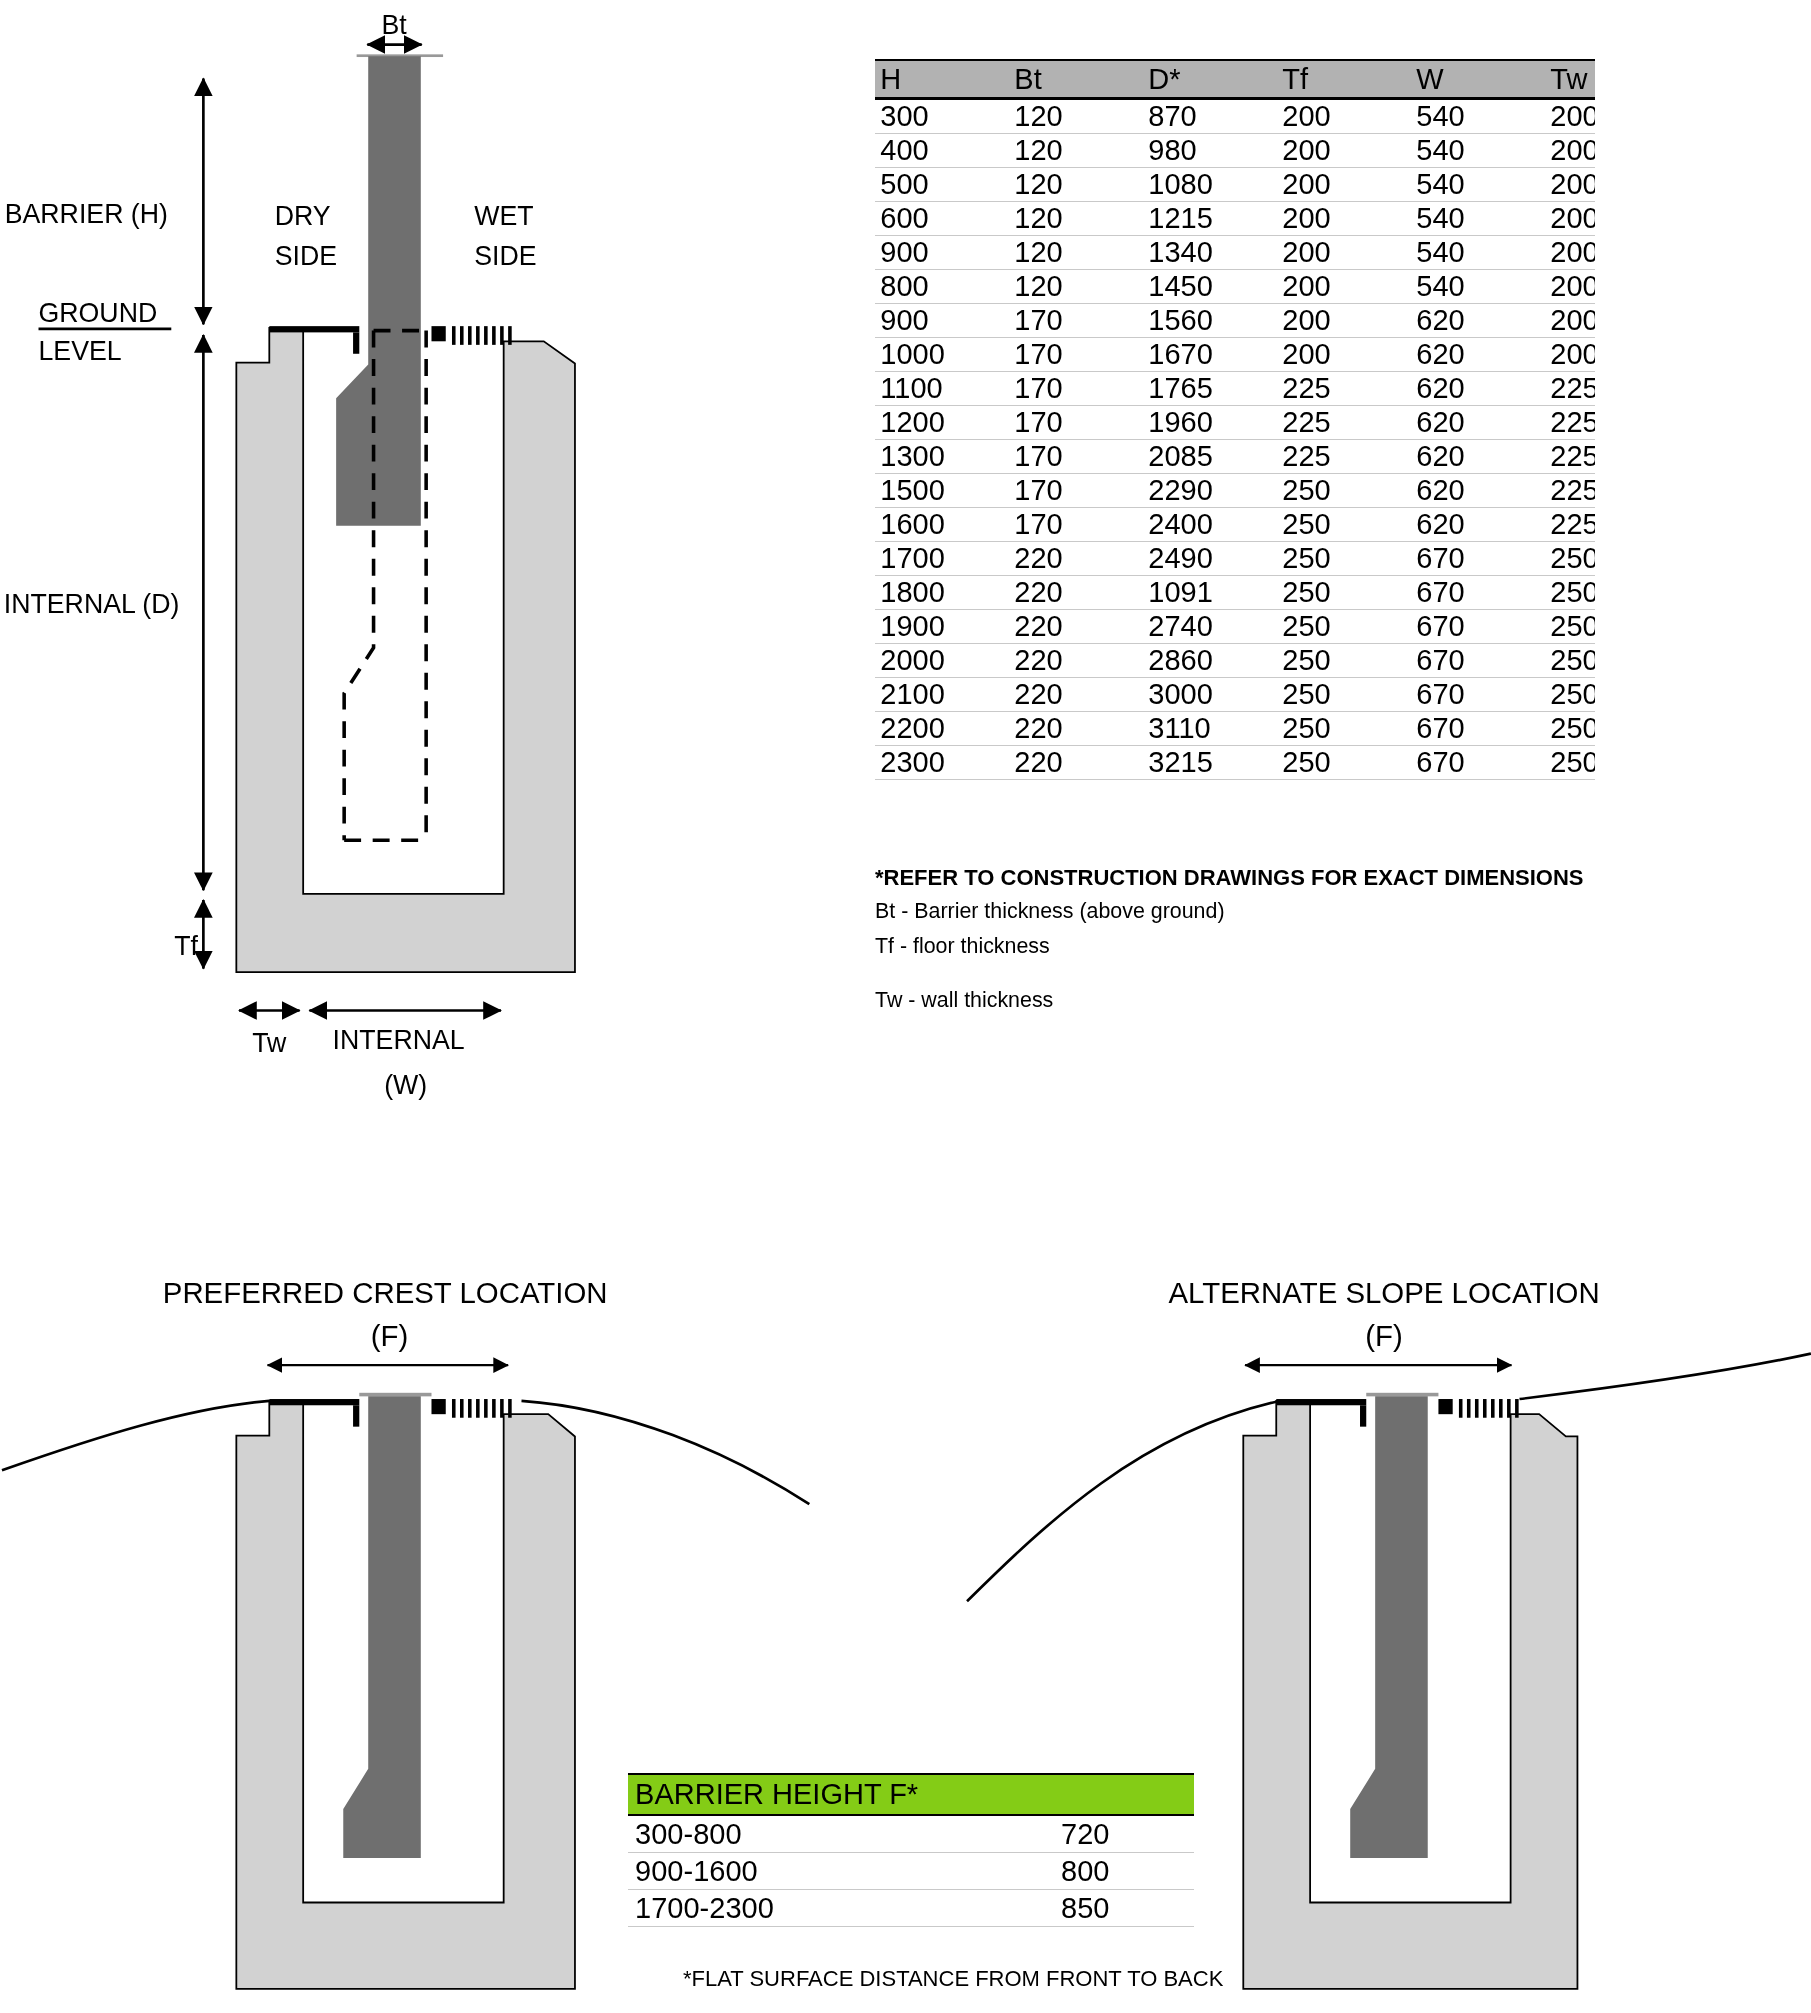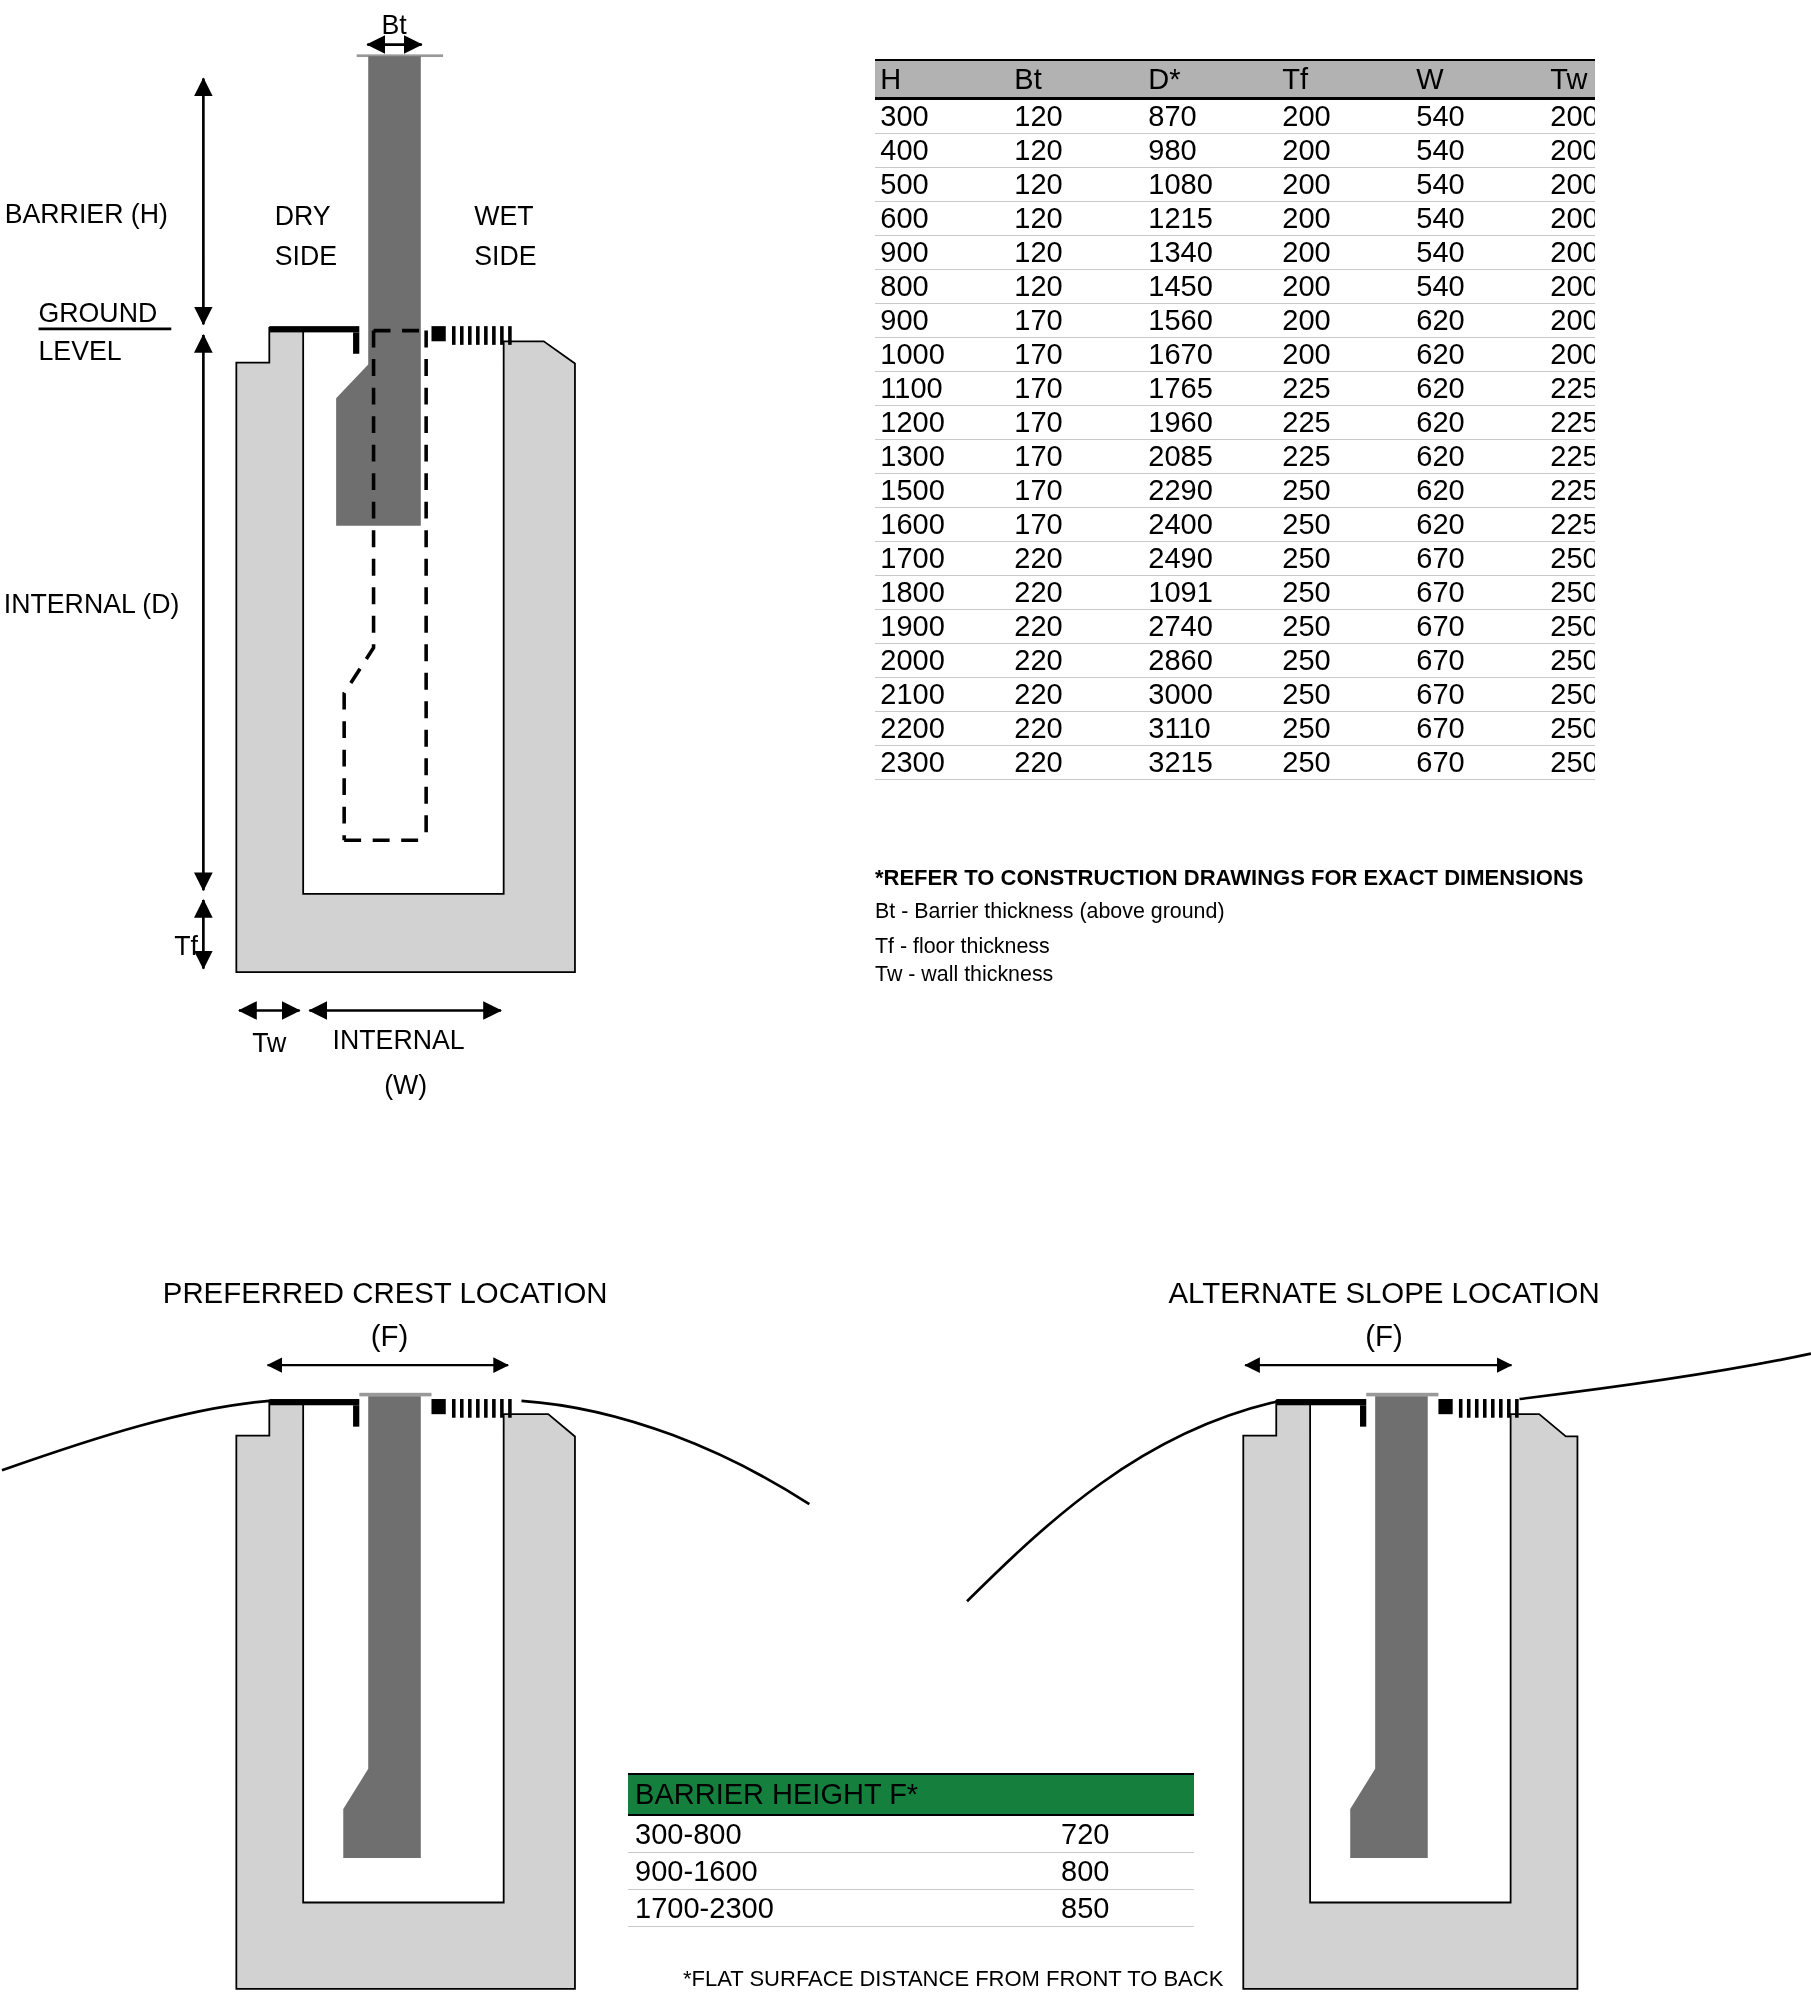--- a/index.html
+++ b/index.html
@@ -21,21 +21,21 @@
   }
 
   
   .note { position: absolute; left: 875px; font-size: 21.4px; white-space: nowrap; }
   .note.first { font-size: 22px; font-weight: bold; }
 
   
   .height-table-wrap { position: absolute; left: 628px; top: 1773px; width: 566px; }
   .height-table-wrap table { border-collapse: collapse; table-layout: fixed; width: 100%; font-size: 29px; }
   .height-table-wrap thead th {
-    background: #15803d; border-top: 2.7px solid #000; border-bottom: 2.7px solid #000;
+    background: #84cc16; border-top: 2.7px solid #000; border-bottom: 2.7px solid #000;
     font-weight: normal; text-align: left; height: 39px; padding: 0 0 0 7.1px;
   }
   .height-table-wrap tbody td {
     height: 36px; border-bottom: 0.9px solid #c9c9c9; padding: 0 0 0 7.1px; white-space: nowrap;
   }
   .footnote { position: absolute; left: 643px; top: 1966px; font-size: 22px; white-space: nowrap; margin-left: 40px; }
 </style>
 </head>
 <body>
 
@@ -316,21 +316,21 @@
             <td>670</td>
             <td>250</td>
           </tr>
         </tbody>
     </table>
   </div>
 
   <div class="note first" style="top:865px">*REFER TO CONSTRUCTION DRAWINGS FOR EXACT DIMENSIONS</div>
   <div class="note" style="top:899px">Bt - Barrier thickness (above ground)</div>
   <div class="note" style="top:934px">Tf - floor thickness</div>
-  <div class="note" style="top:962px">Tw - wall thickness</div>
+  <div class="note" style="top:988px">Tw - wall thickness</div>
 
   <div class="height-table-wrap">
     <table>
       <colgroup>
         <col style="width:426px">
           <col>
       </colgroup>
       <thead>
         <tr>
           <th colspan="2">BARRIER HEIGHT  F*</th>

